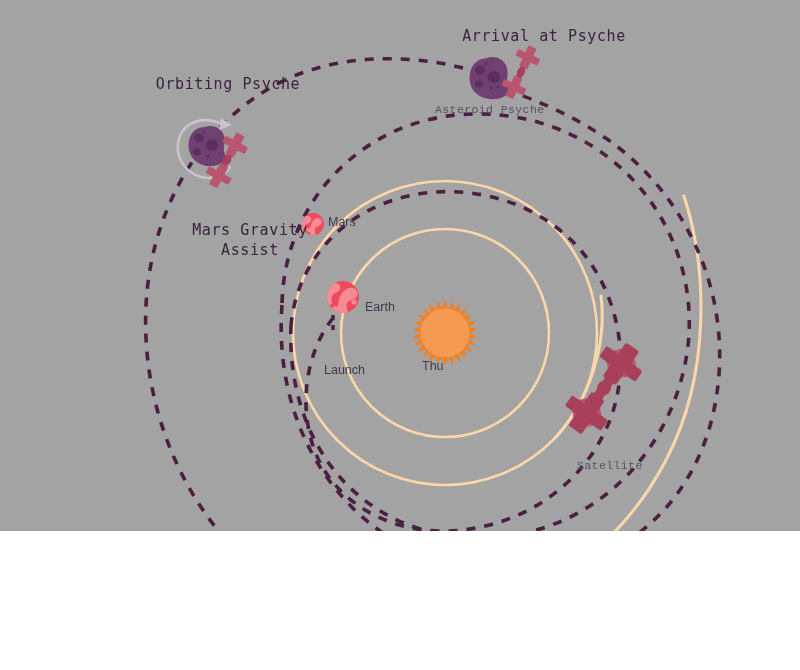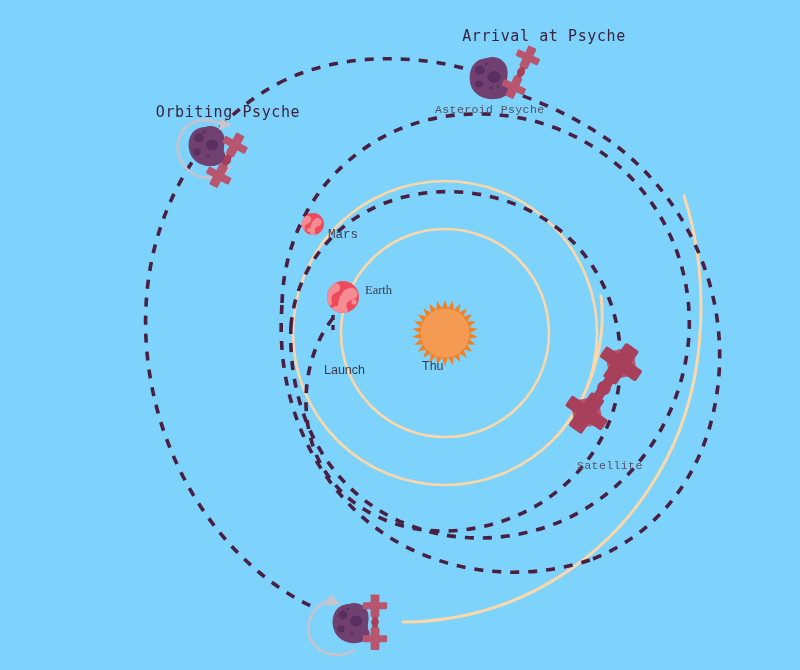--- a/index.html
+++ b/index.html
@@ -7,22 +7,22 @@
     margin: 0;
     padding: 0;
     background: #ffffff;
   }
   body {
     font-family: "DejaVu Sans Mono", monospace;
   }
   #stage {
     position: relative;
     width: 800px;
-    height: 670px;
-    background: #7dd3fc;
+    height: 531px;
+    background: #a3a3a3;
     overflow: hidden;
   }
   #scene {
     position: absolute;
     inset: 0;
     width: 800px;
     height: 670px;
   }
   .label {
     position: absolute;
@@ -258,29 +258,31 @@
         <rect x="-22" y="-36" width="44" height="13" rx="2"></rect>
         <rect x="-8" y="-50" width="16" height="41" rx="2"></rect>
         <rect x="-22" y="24" width="44" height="13" rx="2"></rect>
         <rect x="-8" y="10" width="16" height="41" rx="2"></rect>
       </g>
     </g>
   </svg>
 
   <div class="label label-stage" style="left:419px; top:27px; width:250px;">Arrival at Psyche</div>
 
-  <div class="label label-stage" style="left:103px; top:103px; width:250px;">Orbiting Psyche</div>
-
+  <div class="label label-stage" style="left:103px; top:75px; width:250px;">Orbiting Psyche</div>
+
+  <div class="label label-stage" style="left:180px; top:220px; width:140px; line-height:1.35;">Mars Gravity
+Assist</div>
 
 
   <div class="label label-object-mono" style="left:435px; top:103px;">Asteroid Psyche</div>
 
   <div class="label label-object-mono" style="left:577px; top:431px;margin-top:28px;">Satellite</div>
 
-  <div class="label label-object-sans" style="left:328px; top:228px;font-family:Liberation Mono, monospace;">Mars</div>
-
-  <div class="label label-object-sans" style="left:365px; top:283px;font-family:Liberation Serif, serif;">Earth</div>
+  <div class="label label-object-sans" style="left:328px; top:215px;">Mars</div>
+
+  <div class="label label-object-sans" style="left:365px; top:300px;">Earth</div>
 
   <div class="label label-object-sans" style="left:324px; top:324px;margin-top:39px;">Launch</div>
 
   <div class="label label-object-sans" style="left:422px; top:359px;">Thu</div>
 
 </div>
 
 </body></html>

